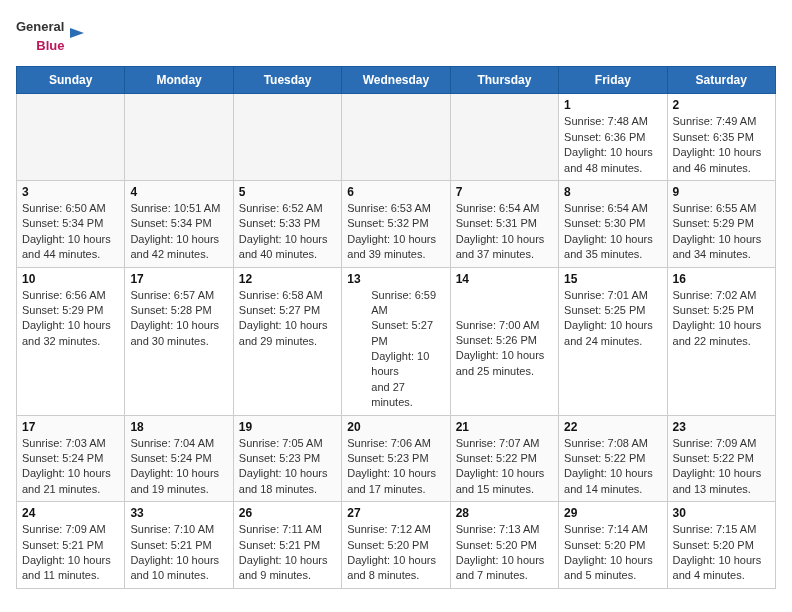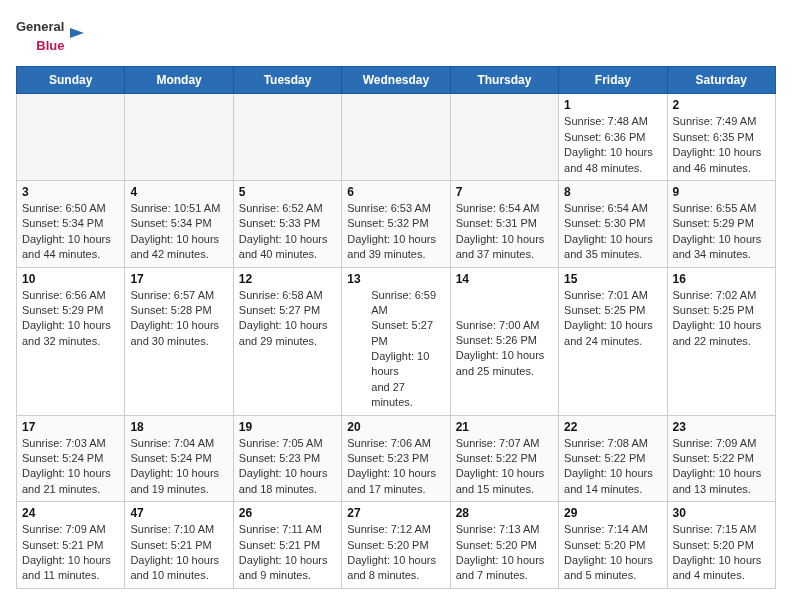--- a/index.html
+++ b/index.html
@@ -280,21 +280,21 @@
       </tr>
       <tr>
         <td>
           <div class="day-num">24</div>
           <div class="day-info" style="white-space: pre-line;">Sunrise: 7:09 AM
 Sunset: 5:21 PM
 Daylight: 10 hours
 and 11 minutes.</div>
         </td>
         <td>
-          <div class="day-num">47</div>
+          <div class="day-num">33</div>
           <div class="day-info" style="white-space: pre-line;">Sunrise: 7:10 AM
 Sunset: 5:21 PM
 Daylight: 10 hours
 and 10 minutes.</div>
         </td>
         <td>
           <div class="day-num">26</div>
           <div class="day-info" style="white-space: pre-line;">Sunrise: 7:11 AM
 Sunset: 5:21 PM
 Daylight: 10 hours

